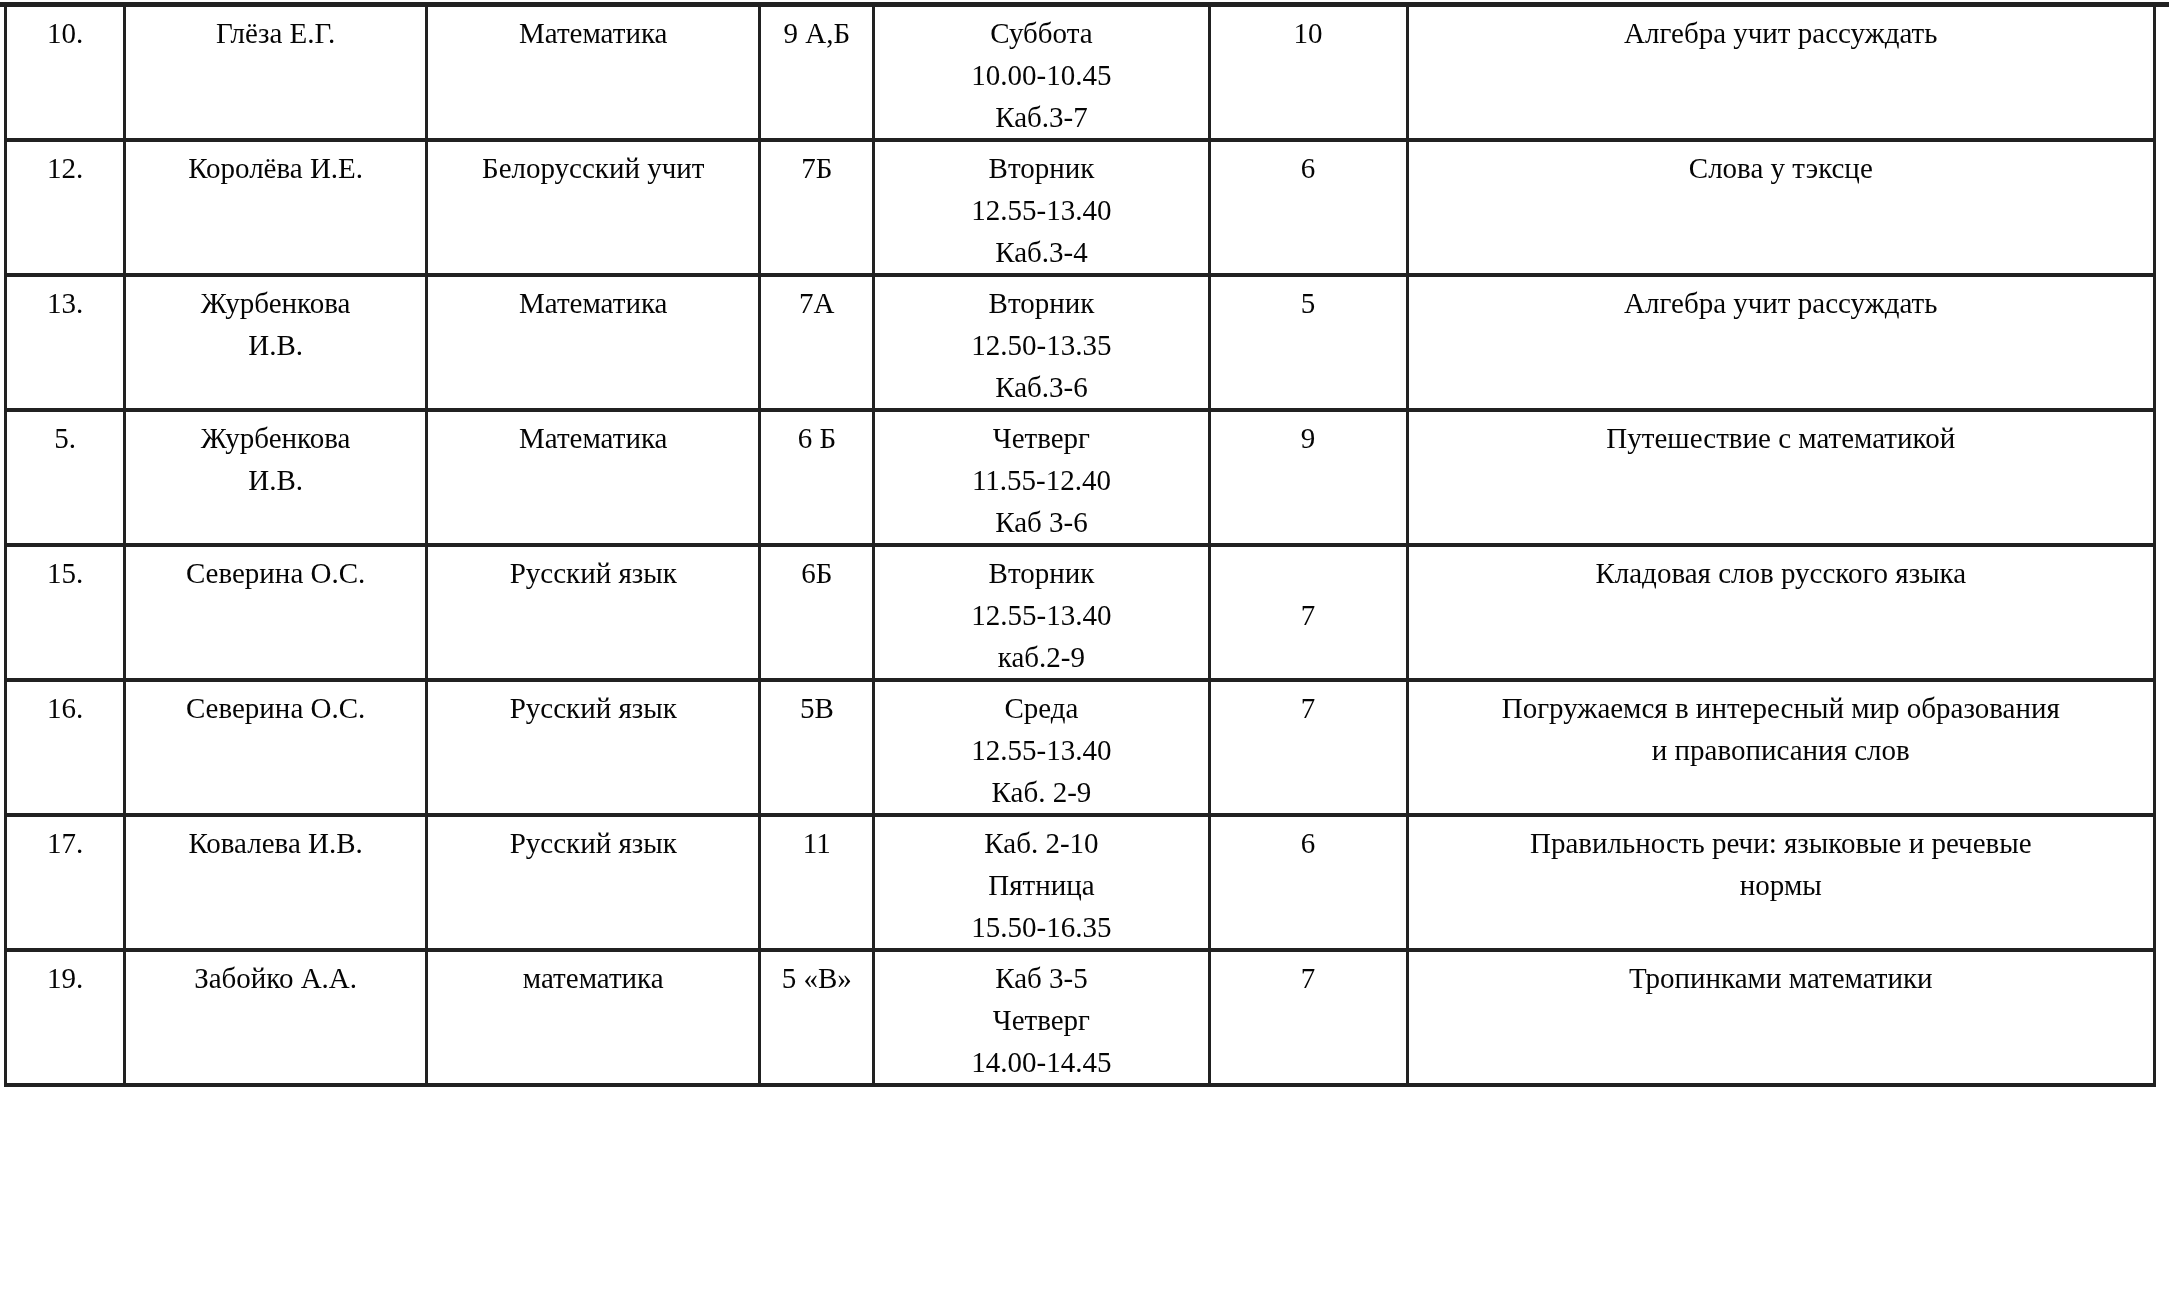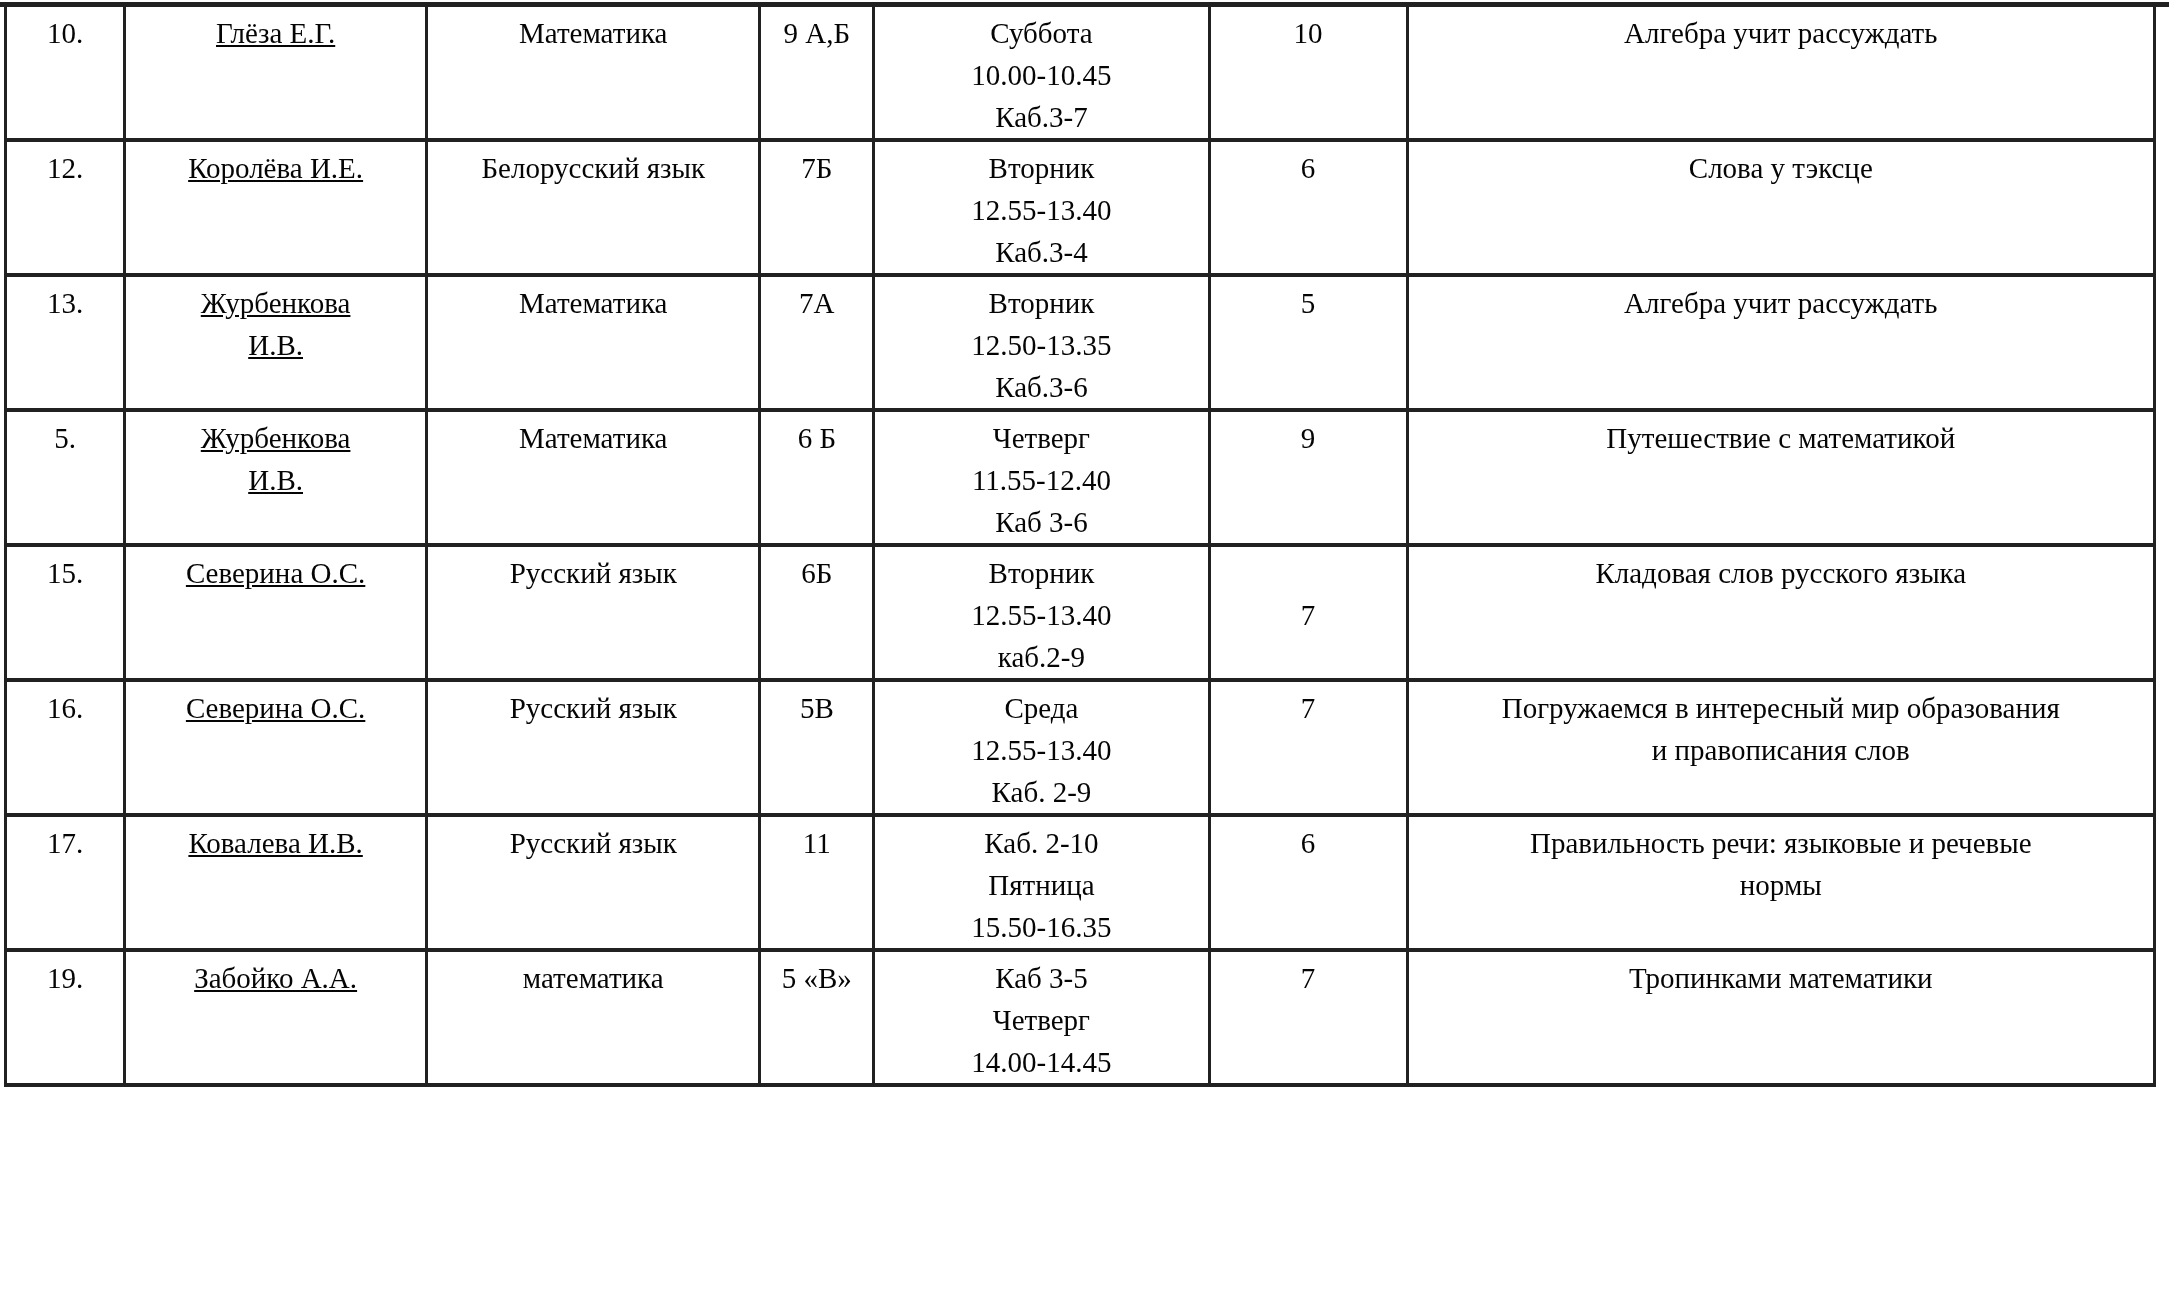--- a/index.html
+++ b/index.html
@@ -32,21 +32,21 @@
     vertical-align:top;
     padding:5px 4px 0 4px;
     font-size:29px;
     line-height:42px;
     color:var(--text);
     white-space:pre-line;
     text-align:center;
     overflow:hidden;
   }
   td.c-num{text-align:right;padding-right:10px;}
-  td.c-teacher{text-align:left;padding-left:14px;text-decoration:underline;}
+  td.c-teacher{text-align:left;padding-left:14px;}
 </style>
 </head>
 <body>
 
 <div class="top-rule"></div>
 
 <table class="sched">
   <colgroup>
     <col style="width:119px">
       <col style="width:302px">
@@ -64,21 +64,21 @@
       <td>9 А,Б</td>
       <td>Суббота
 10.00-10.45
 Каб.3-7</td>
       <td>10</td>
       <td>Алгебра учит рассуждать</td>
     </tr>
     <tr>
       <td class="c-num">12.</td>
       <td class="c-teacher">Королёва И.Е.</td>
-      <td>Белорусский язык</td>
+      <td>Белорусский учит</td>
       <td>7Б</td>
       <td>Вторник
 12.55-13.40
 Каб.3-4</td>
       <td>6</td>
       <td>Слова у тэксце</td>
     </tr>
     <tr>
       <td class="c-num">13.</td>
       <td class="c-teacher">Журбенкова

